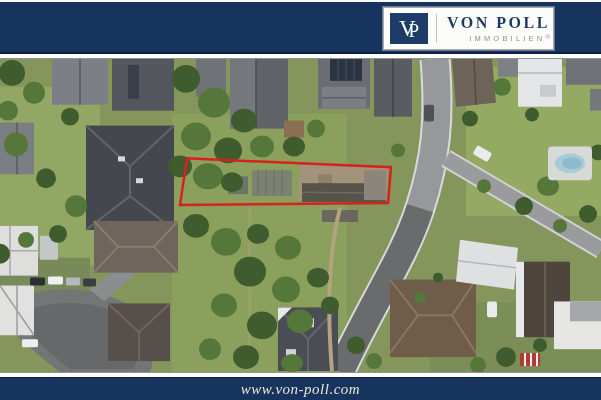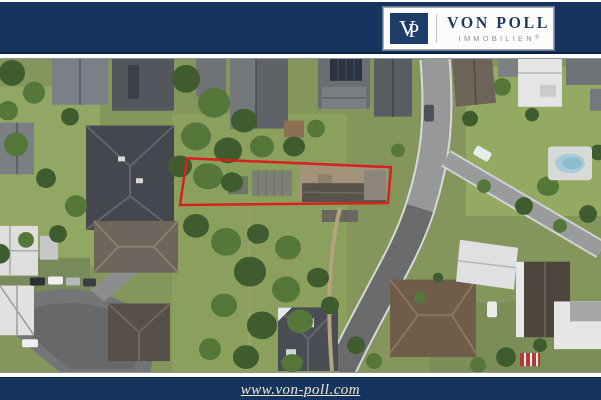--- a/index.html
+++ b/index.html
@@ -20,21 +20,21 @@
     box-shadow:0 0 0 1px rgba(255,255,255,.35);
   }
   .vp-square{
     width:38px;height:31px;background:var(--logo-navy,#1d3d68);
     color:#fff;display:flex;align-items:center;justify-content:center;
     font-family:"Liberation Serif",serif;flex:0 0 auto;
   }
   .vp-v{font-size:23px;line-height:1;}
   .vp-p{font-size:19px;line-height:1;margin-left:-7px;transform:translateY(2px);}
   .logo-divider{width:1px;height:29px;background:#c3c3c3;flex:0 0 auto;}
-  .logo-text{flex:1;text-align:center;line-height:1;}
+  .logo-text{flex:1;text-align:right;line-height:1;}
   .brand-name{
     font-family:"Liberation Serif",serif;font-weight:600;
     font-size:16px;letter-spacing:2.5px;color:var(--text-navy,#1c3a5f);
     white-space:nowrap;margin-left:2px;
   }
   .brand-sub{
     margin-top:3px;font-size:7.5px;letter-spacing:3.2px;color:#8e8e8e;
     white-space:nowrap;margin-left:3px;
   }
   .brand-sub .reg{font-size:6px;vertical-align:2px;letter-spacing:0;}
@@ -46,21 +46,21 @@
   }
   .photo svg{display:block;width:601px;height:313px;}
   
   .bottombar{
     position:absolute;left:0;right:0;bottom:0;height:22px;
     background:var(--navy,#16345e);border-top:1px solid #0d2242;
     display:flex;align-items:center;justify-content:center;
   }
   .site-url{
     font-family:"Liberation Serif",serif;font-style:italic;
-    font-size:15px;color:var(--footer-text,#ece5d4);letter-spacing:.5px;text-decoration:underline;
+    font-size:15px;color:var(--footer-text,#ece5d4);letter-spacing:.5px;
   }
 </style>
 </head>
 <body>
 
 <div class="frame">
 
   <header class="topbar">
     <div class="logo-box">
       <div class="vp-square">

